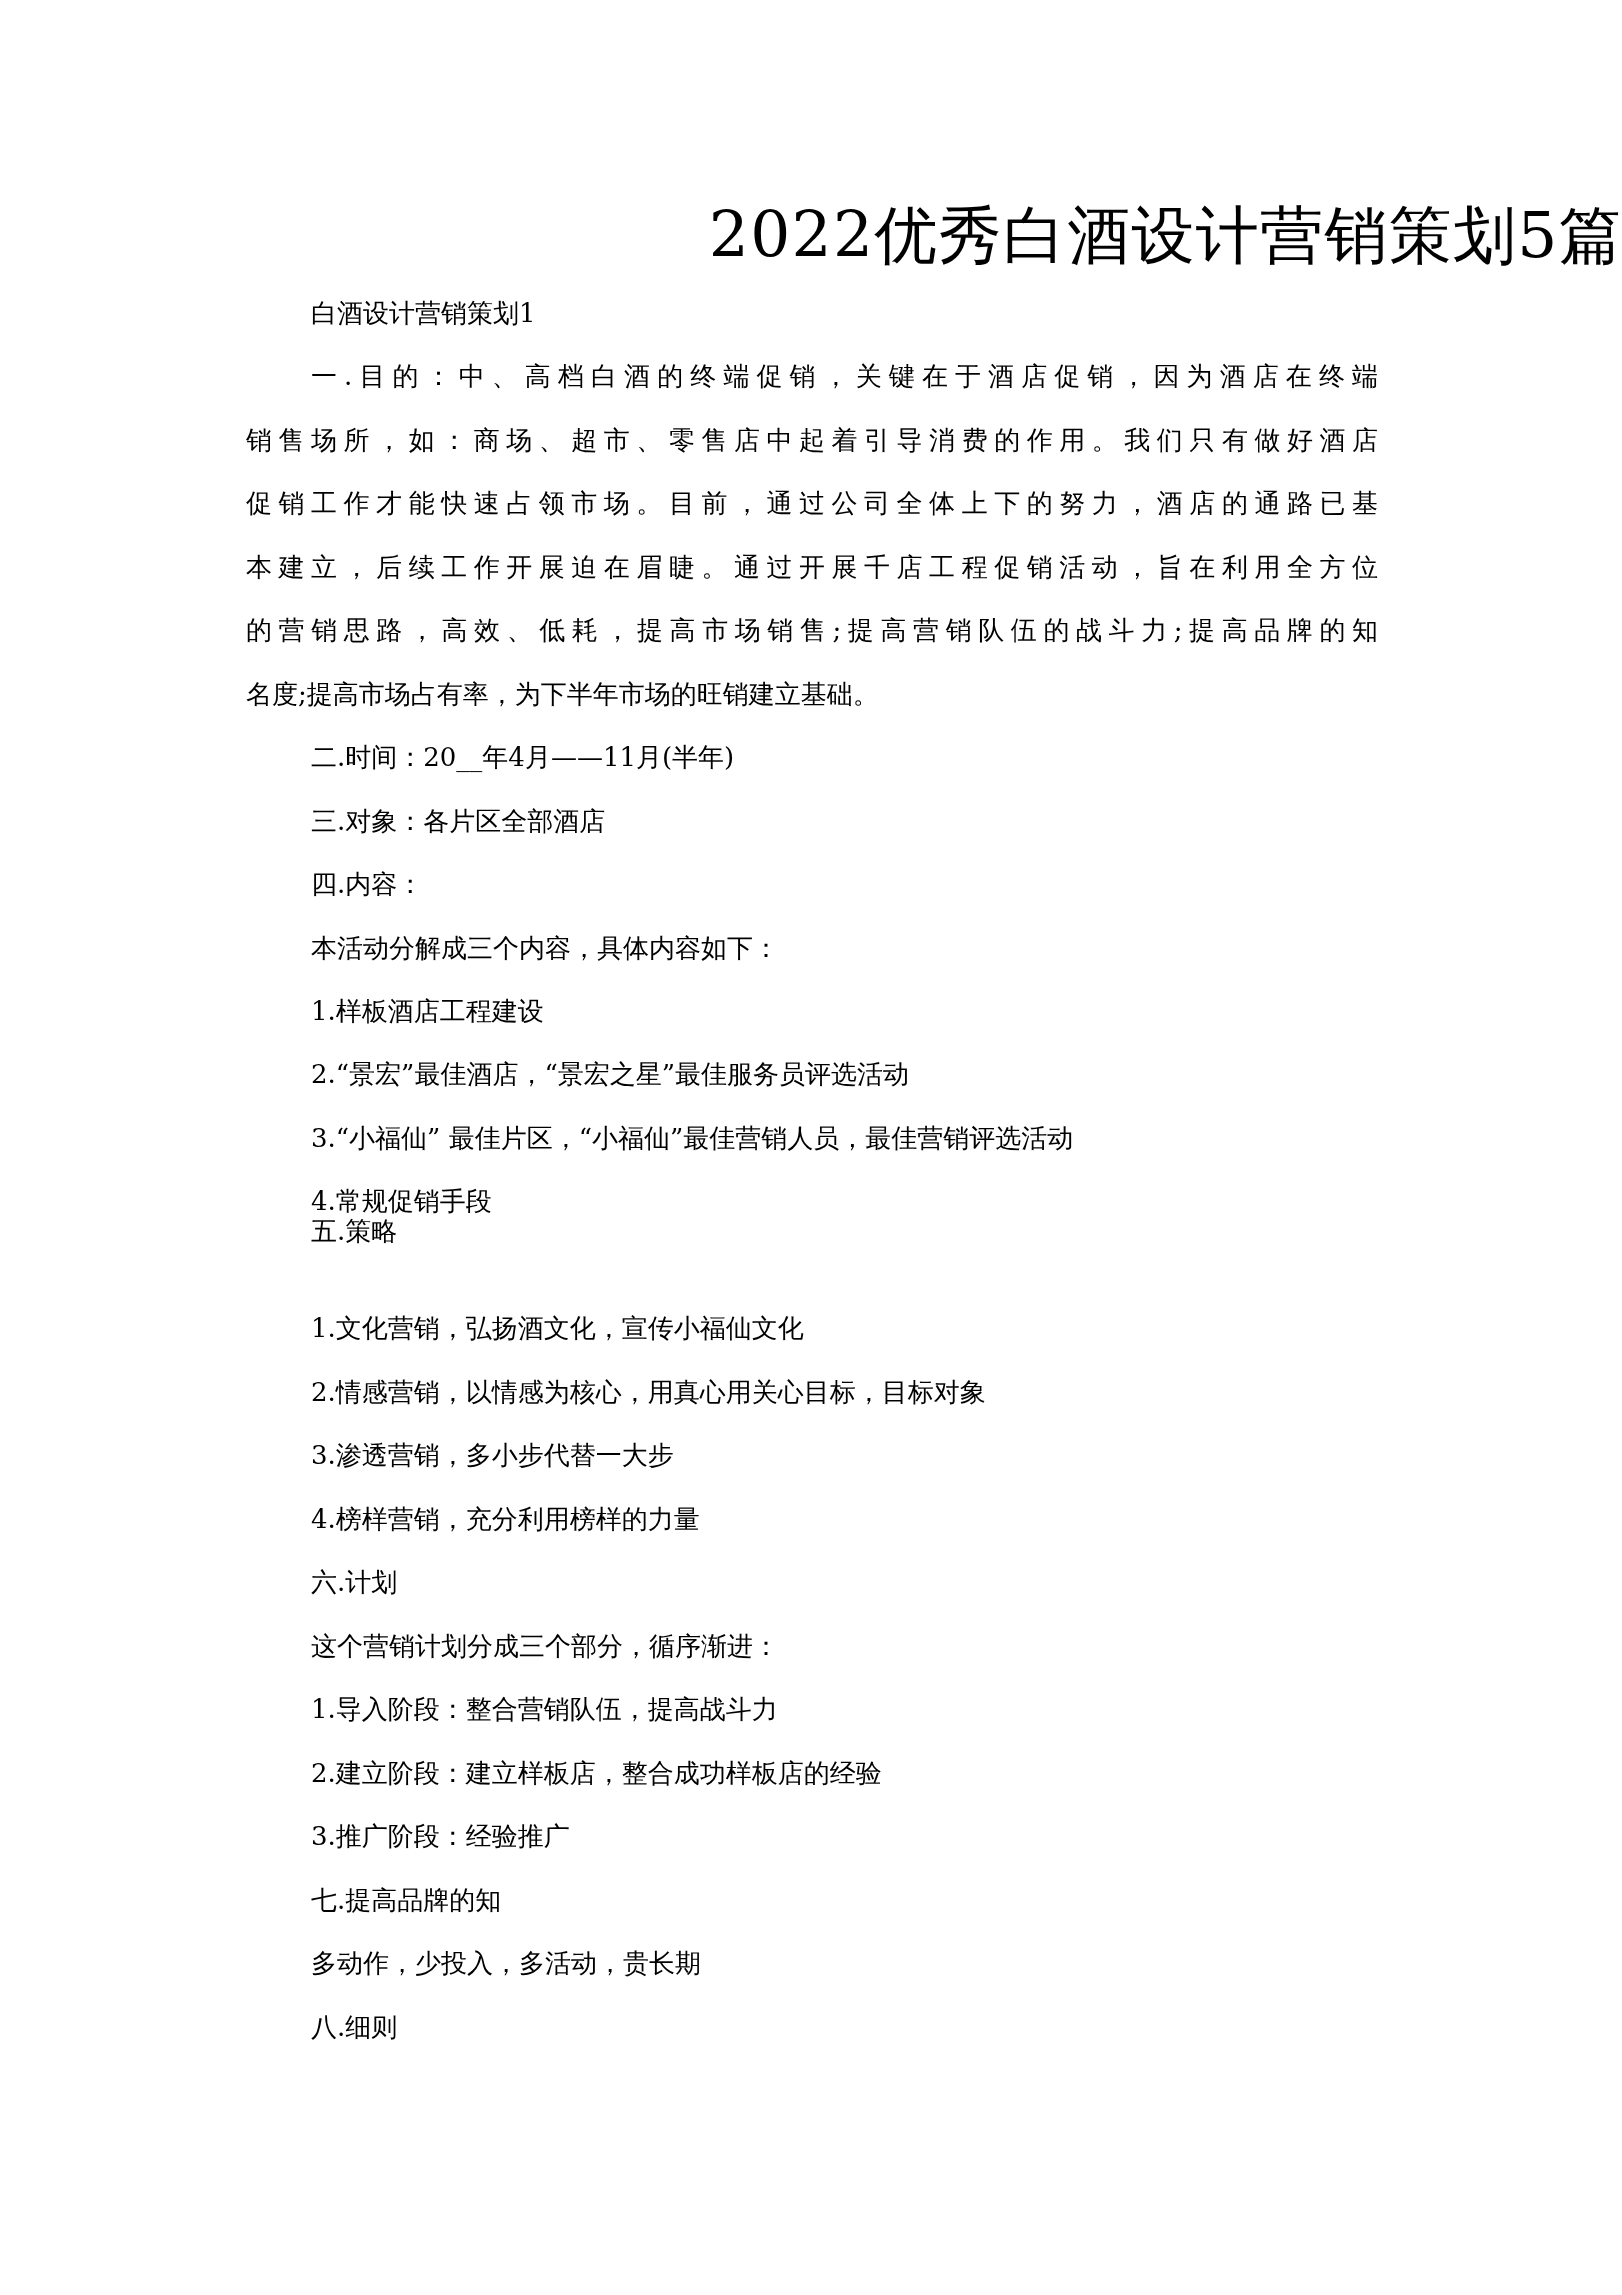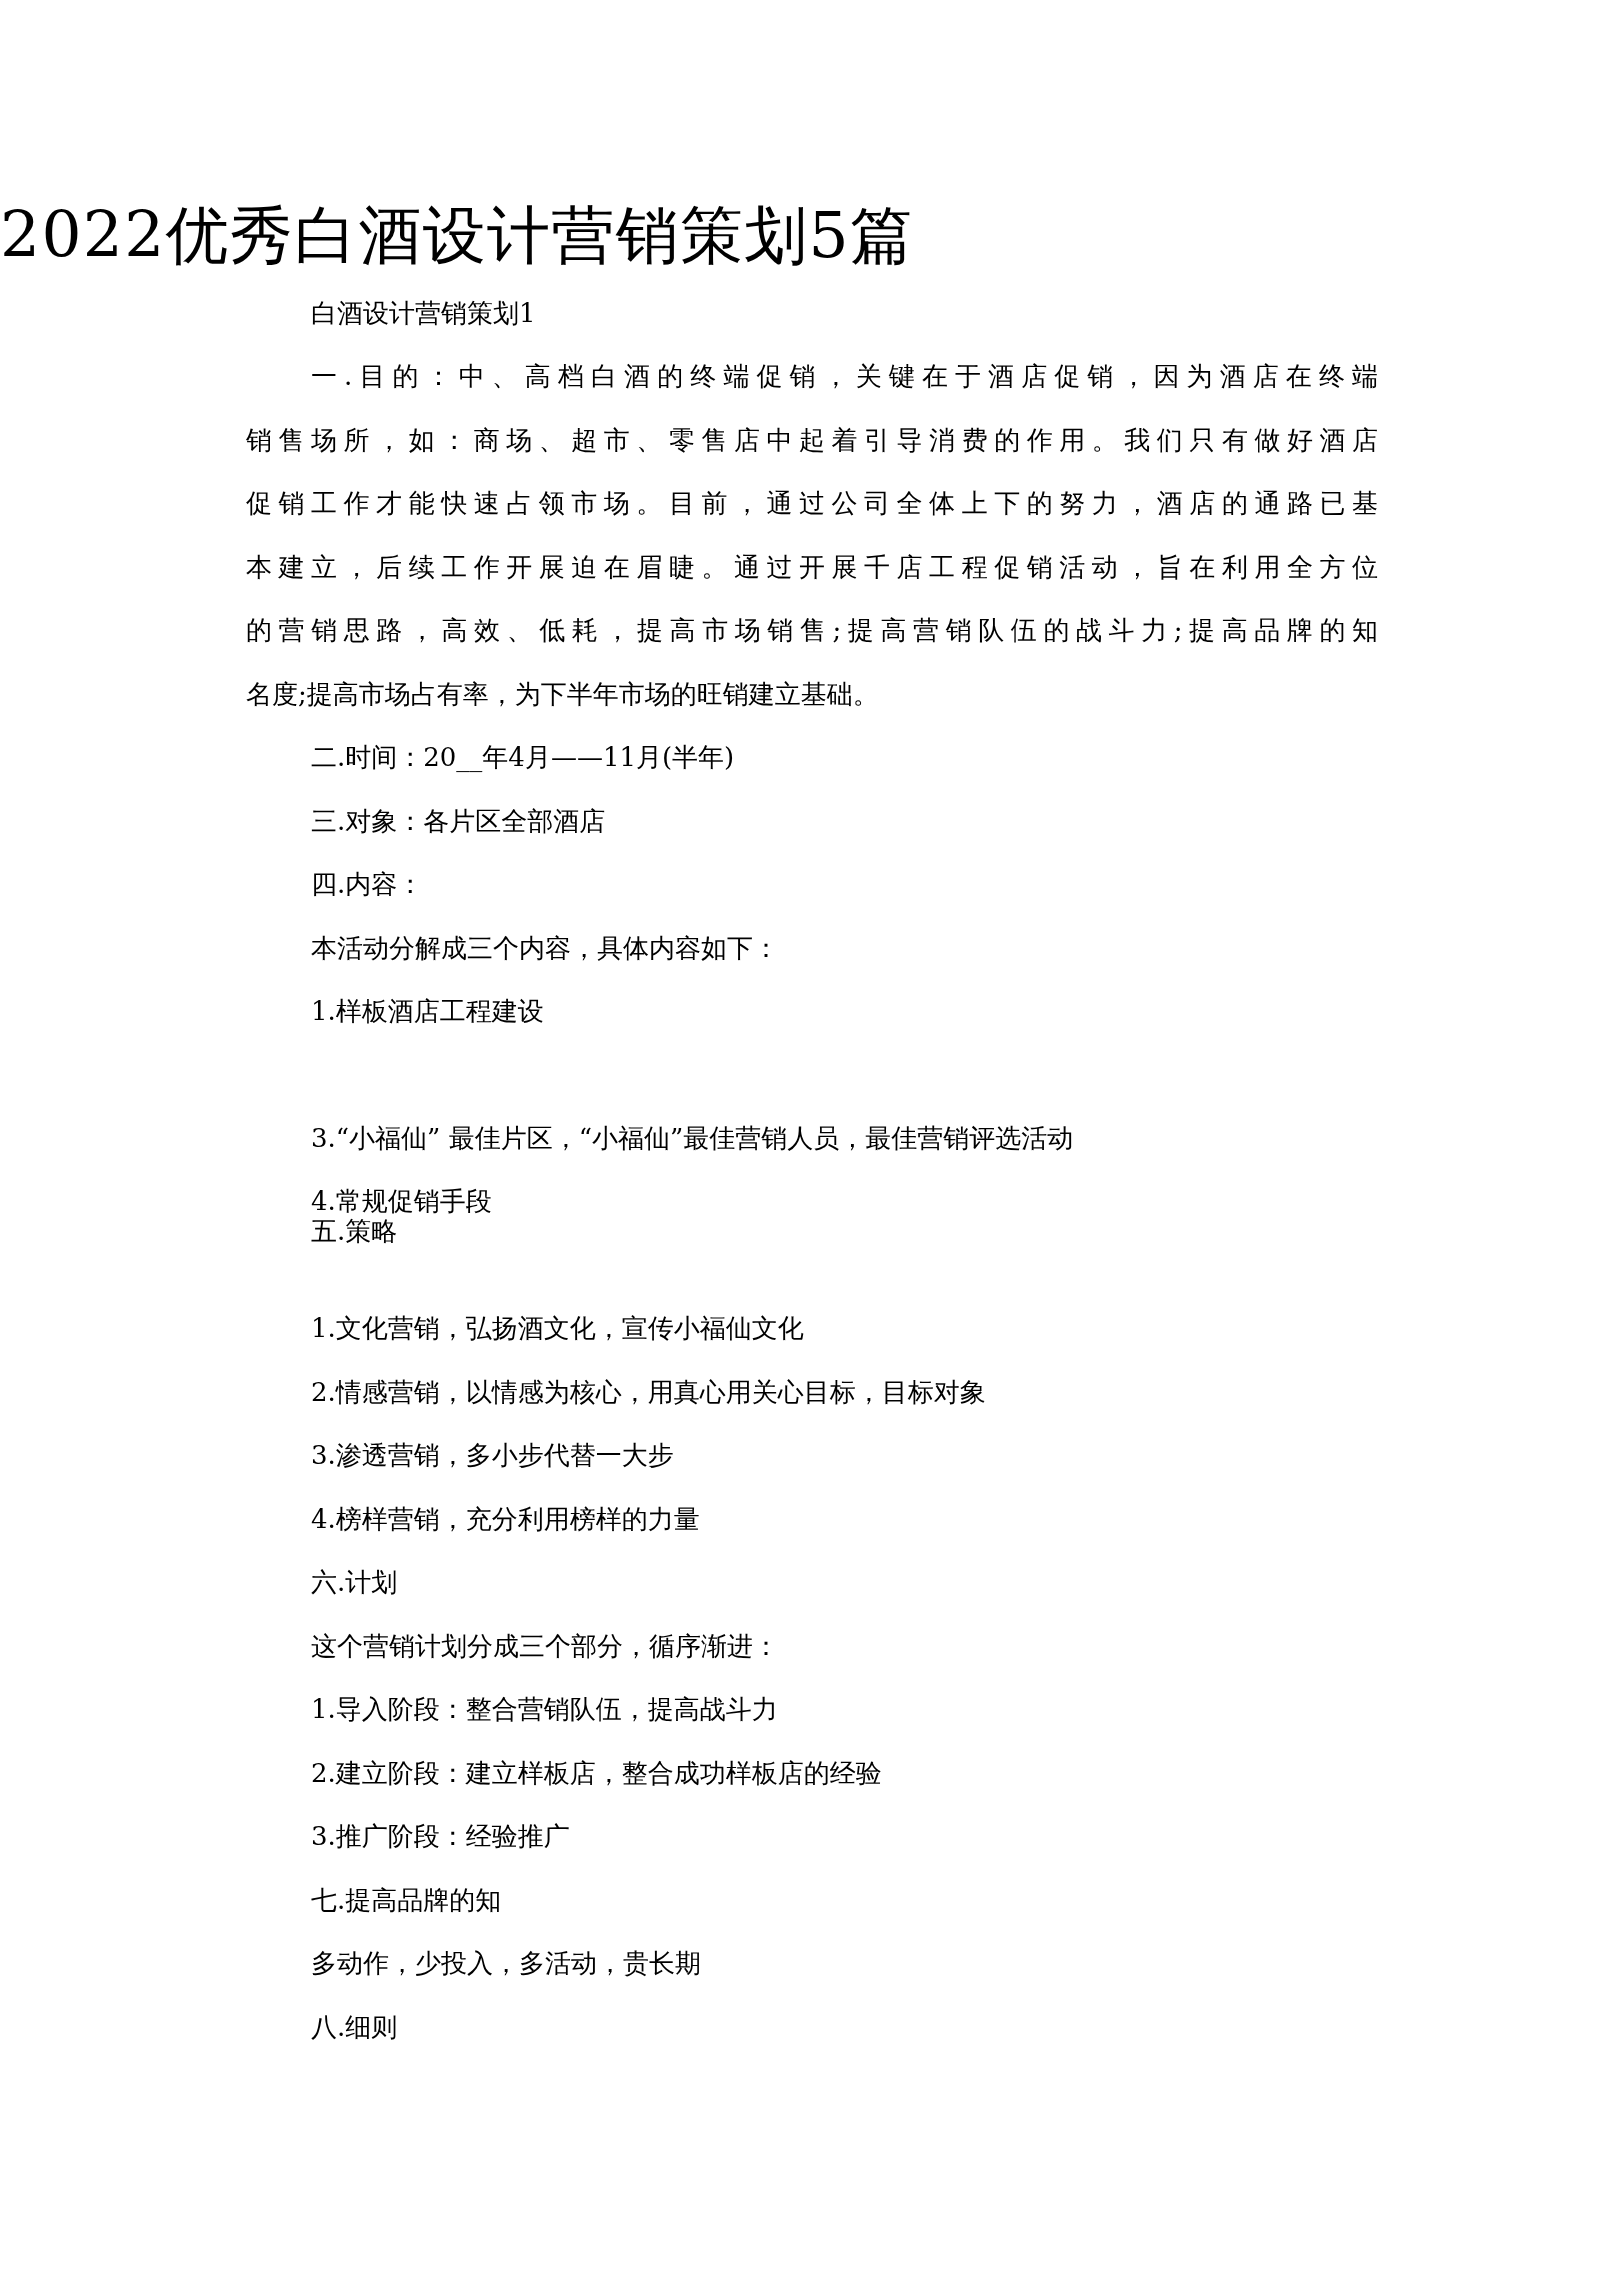--- a/index.html
+++ b/index.html
@@ -1,19 +1,19 @@
 <!DOCTYPE html>
 <html style="font-size:10.5px"><head>
 <meta charset="utf-8">
 <style>
   html, body { margin: 0; padding: 0; background: #ffffff; }
   body { width: 1623px; height: 2295px; position: relative; overflow: hidden;
          font-family: "DejaVu Serif", "Liberation Serif", serif; color: #000; }
   .page { position: absolute; left: 0; top: 0; width: 1623px; height: 2295px; background: #fff; }
-  .title { position: absolute; left: 0; width: 1623px; top: 196px; text-align: left;
+  .title { position: absolute; left: 0; width: 1623px; top: 196px; text-align: right;
            font-size: 63px; line-height: 79px; letter-spacing: 1.3px; }
   .line { position: absolute; font-size: 26px; line-height: 39px; white-space: nowrap; }
   .indent { left: 311px; }
   .para-line { left: 246px; width: 1132px; text-align: justify; text-align-last: justify; }
   .para-first { left: 311px; width: 1067px; text-align: justify; text-align-last: justify; }
   .para-last { left: 246px; }
 </style>
 </head>
 <body>
 
@@ -27,20 +27,21 @@
   <div class="line para-line" style="top:484px">促销工作才能快速占领市场。目前，通过公司全体上下的努力，酒店的通路已基</div>
   <div class="line para-line" style="top:548px">本建立，后续工作开展迫在眉睫。通过开展千店工程促销活动，旨在利用全方位</div>
   <div class="line para-line" style="top:611px">的营销思路，高效、低耗，提高市场销售;提高营销队伍的战斗力;提高品牌的知</div>
   <div class="line para-last" style="top:675px">名度;提高市场占有率，为下半年市场的旺销建立基础。</div>
 
   <div class="line indent" style="top:738px">二.时间：20__年4月——11月(半年)</div>
   <div class="line indent" style="top:802px">三.对象：各片区全部酒店</div>
   <div class="line indent" style="top:865px">四.内容：</div>
   <div class="line indent" style="top:929px">本活动分解成三个内容，具体内容如下：</div>
   <div class="line indent" style="top:992px">1.样板酒店工程建设</div>
+  <div class="line indent" style="top:1055px">2.“景宏”最佳酒店，“景宏之星”最佳服务员评选活动</div>
   <div class="line indent" style="top:1119px">3.“小福仙” 最佳片区，“小福仙”最佳营销人员，最佳营销评选活动</div>
   <div class="line indent" style="top:1182px">4.常规促销手段</div>
 
   <div class="line indent" style="top:1212px">五.策略</div>
   <div class="line indent" style="top:1309px">1.文化营销，弘扬酒文化，宣传小福仙文化</div>
   <div class="line indent" style="top:1373px">2.情感营销，以情感为核心，用真心用关心目标，目标对象</div>
   <div class="line indent" style="top:1436px">3.渗透营销，多小步代替一大步</div>
   <div class="line indent" style="top:1500px">4.榜样营销，充分利用榜样的力量</div>
 
   <div class="line indent" style="top:1563px">六.计划</div>

